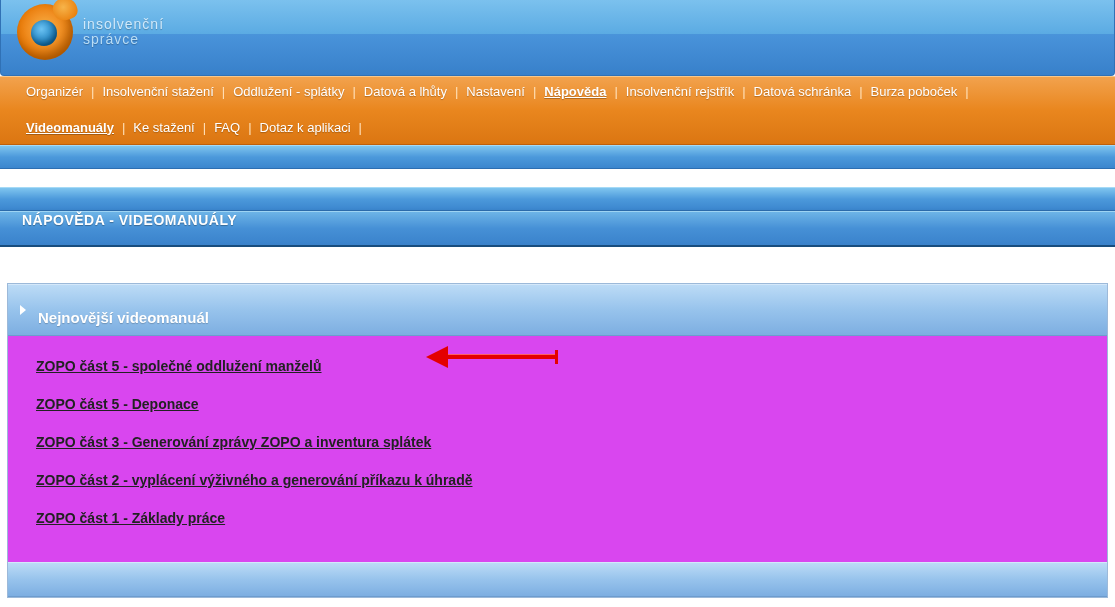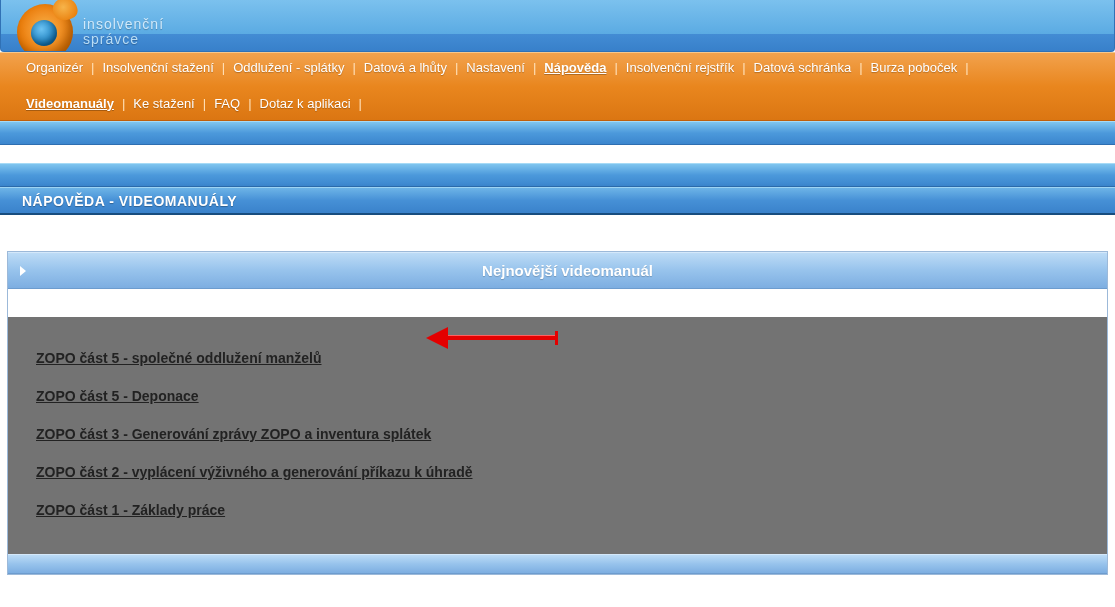--- a/index.html
+++ b/index.html
@@ -5,21 +5,21 @@
   * { box-sizing: border-box; margin: 0; padding: 0; }
   body {
     font-family: Arial, Helvetica, sans-serif;
     font-size: 13px;
     background: #fff;
     width: 1115px;
   }
 
   
   .top-banner {
-    height: 52px;
+    height: 76px;
     background: linear-gradient(#5babe3, #4892d9 50%, #3880ca);
     border: 1px solid #3071b5;
     border-top: 0;
     position: relative;
     overflow: hidden;
     border-radius: 0 0 4px 4px;
   }
   .top-banner::before {
     content: "";
     position: absolute;
@@ -105,26 +105,26 @@
   .strip {
     height: 24px;
     background: linear-gradient(#7fc5ef, #4c99db 50%, #3b86ce);
     border-top: 1px solid #a6daf6;
     border-bottom: 1px solid #2d6eb1;
   }
   .gap-white { height: 18px; background: #fff; }
 
   
   .title-bar {
-    height: 28px;
+    height: 36px;
     background: linear-gradient(#6db4e7, #4690d6 50%, #3a82cb);
     border-top: 1px solid #9ed4f3;
     border-bottom: 2px solid #184d7e;
     display: flex;
-    align-items: center;
+    align-items: flex-start;
     padding-left: 22px;
     color: #fff;
     font-weight: bold;
     font-size: 14px;
     letter-spacing: 0.5px;
     text-shadow: 0 1px 1px rgba(0,0,0,0.3);
     box-shadow: 0 2px 4px rgba(0,0,0,0.3);
   }
   .gap-big { height: 36px; background:#fff; }
 
@@ -133,46 +133,44 @@
     margin: 0 7px 8px 7px;
     border: 1px solid #9cb9d9;
   }
   .acc-header {
     background: linear-gradient(#bcdbf6, #97c3ec 50%, #7daee1);
     border-top: 1px solid #d4e8fa;
     border-bottom: 1px solid #6d9cce;
     color: #fff;
     font-weight: bold;
     font-size: 15px;
-    padding: 9px 10px 9px 30px;
+    padding: 24px 10px 9px 30px;
     position: relative;
     cursor: pointer;
     text-shadow: 0 1px 1px rgba(0,0,0,0.2);
-    text-align: center;
   }
   .acc-header .marker {
     position: absolute;
     left: 12px; top: 50%;
     transform: translateY(-50%);
     width: 0; height: 0;
   }
   .acc-header.collapsed .marker {
     border-top: 5px solid transparent;
     border-bottom: 5px solid transparent;
     border-left: 6px solid #fff;
   }
   .acc-header.expanded .marker {
     border-left: 5px solid transparent;
     border-right: 5px solid transparent;
     border-top: 6px solid #fff;
   }
   .acc-body {
-    background: #737373;
-    padding: 23px 10px 14px 28px;
-    margin-top: 28px;
+    background: #d946ef;
+    padding: 12px 10px 14px 28px;
   }
   .acc-link {
     display: block;
     color: #222;
     font-weight: bold;
     text-decoration: underline;
     font-size: 14px;
     margin: 10px 0 22px 0;
     cursor: pointer;
   }

